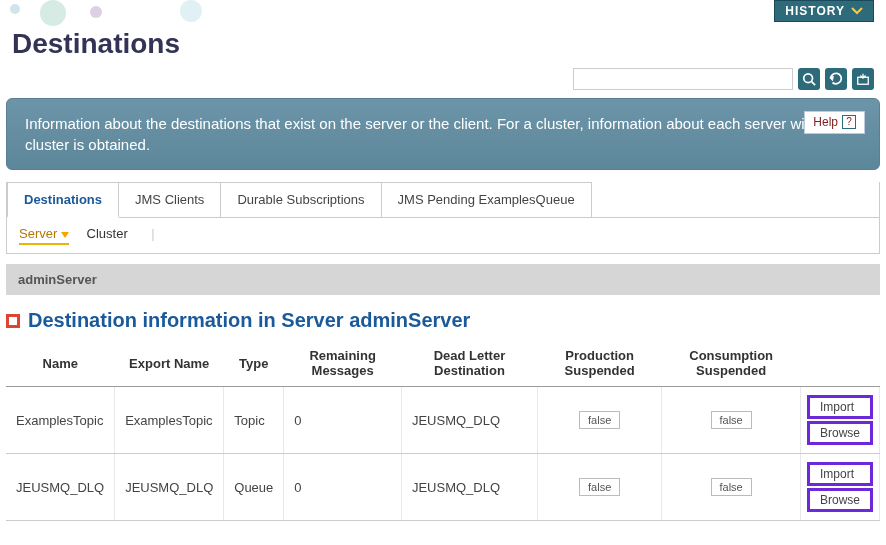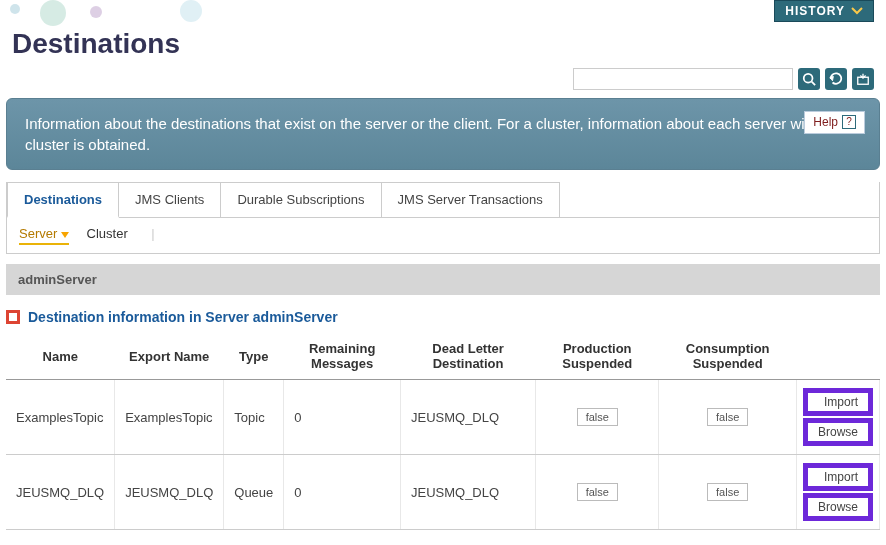--- a/index.html
+++ b/index.html
@@ -49,32 +49,32 @@
 
   .subtabs { padding: 8px 12px; background:#fff; font-size:13px; }
   .subtab { display:inline-block; margin-right:14px; cursor:pointer; }
   .subtab.active { color:#b47a00; border-bottom:2px solid #eab308; padding-bottom:2px; }
   .caret-down { display:inline-block; }
   .caret-down svg { width:8px; height:6px; }
   .sep { color:#ccc; margin-left:6px; }
 
   .server-bar { margin: 10px 6px 0 6px; background:#d6d6d6; padding: 8px 12px; color:#555; font-size:13px; font-weight:bold; }
 
-  .section-title { margin: 14px 6px 0 6px; font-size:14px; font-weight:bold; color:#1a5a9a; display:flex; align-items:center; gap:8px;}
+  .section-title { margin: 14px 6px 0 6px; font-size:20px; font-weight:bold; color:#1a5a9a; display:flex; align-items:center; gap:8px;}
   .sq-icon { width:14px; height:14px; background:#d43; position:relative; }
   .sq-icon::after { content:""; position:absolute; top:3px; left:3px; width:8px; height:8px; background:#fff; }
 
   .data-table { width: calc(100% - 12px); margin: 8px 6px 0 6px; border-collapse: collapse; }
   .data-table th { font-size:13px; color:#333; font-weight:bold; padding:8px 10px; text-align:left; border-bottom:1px solid #999; }
   .data-table th.center, .data-table td.center { text-align:center; }
   .data-table td { padding: 8px 10px; border-bottom:1px solid #ccc; border-right:1px solid #e8e8e8; color:#444; font-size:13px; }
   .data-table td:first-child { border-left:none;}
   .badge { border:1px solid #bbb; padding:2px 8px; font-size:11px; color:#555; background:#fff; display:inline-block; }
   .action-cell { padding: 6px !important; }
-  .mini-btn { display:block; border:5px solid #6d28d9; padding:2px 10px; font-size:12px; color:#444; background:#fff; margin:2px 0; cursor:pointer; text-align:right;}
+  .mini-btn { display:block; border:3px solid #6d28d9; padding:2px 10px; font-size:12px; color:#444; background:#fff; margin:2px 0; cursor:pointer; text-align:left;}
 </style>
 </head>
 <body>
 
 <div class="top-dots">
   <div class="dot dot1"></div>
   <div class="dot dot2"></div>
   <div class="dot dot3"></div>
   <div class="dot dot4"></div>
   <div class="history-btn">
@@ -115,21 +115,21 @@
     <span>Help</span>
     <span class="help-icon">?</span>
   </div>
 </div>
 
 <div class="tabs-outer">
   <div class="tabs">
     <div class="tab active">Destinations</div>
     <div class="tab">JMS Clients</div>
     <div class="tab">Durable Subscriptions</div>
-    <div class="tab">JMS Server Transactions</div>
+    <div class="tab">JMS Pending ExamplesQueue</div>
   </div>
   <div class="subtabs">
     <span class="subtab active">
       <span>Server</span>
       <span class="caret-down"><svg viewBox="0 0 8 6">
             <polygon points="0,0 8,0 4,6" fill="#f7a400"></polygon>
           </svg></span>
     </span>
     <span class="subtab">Cluster</span>
     <span class="sep">|</span>

